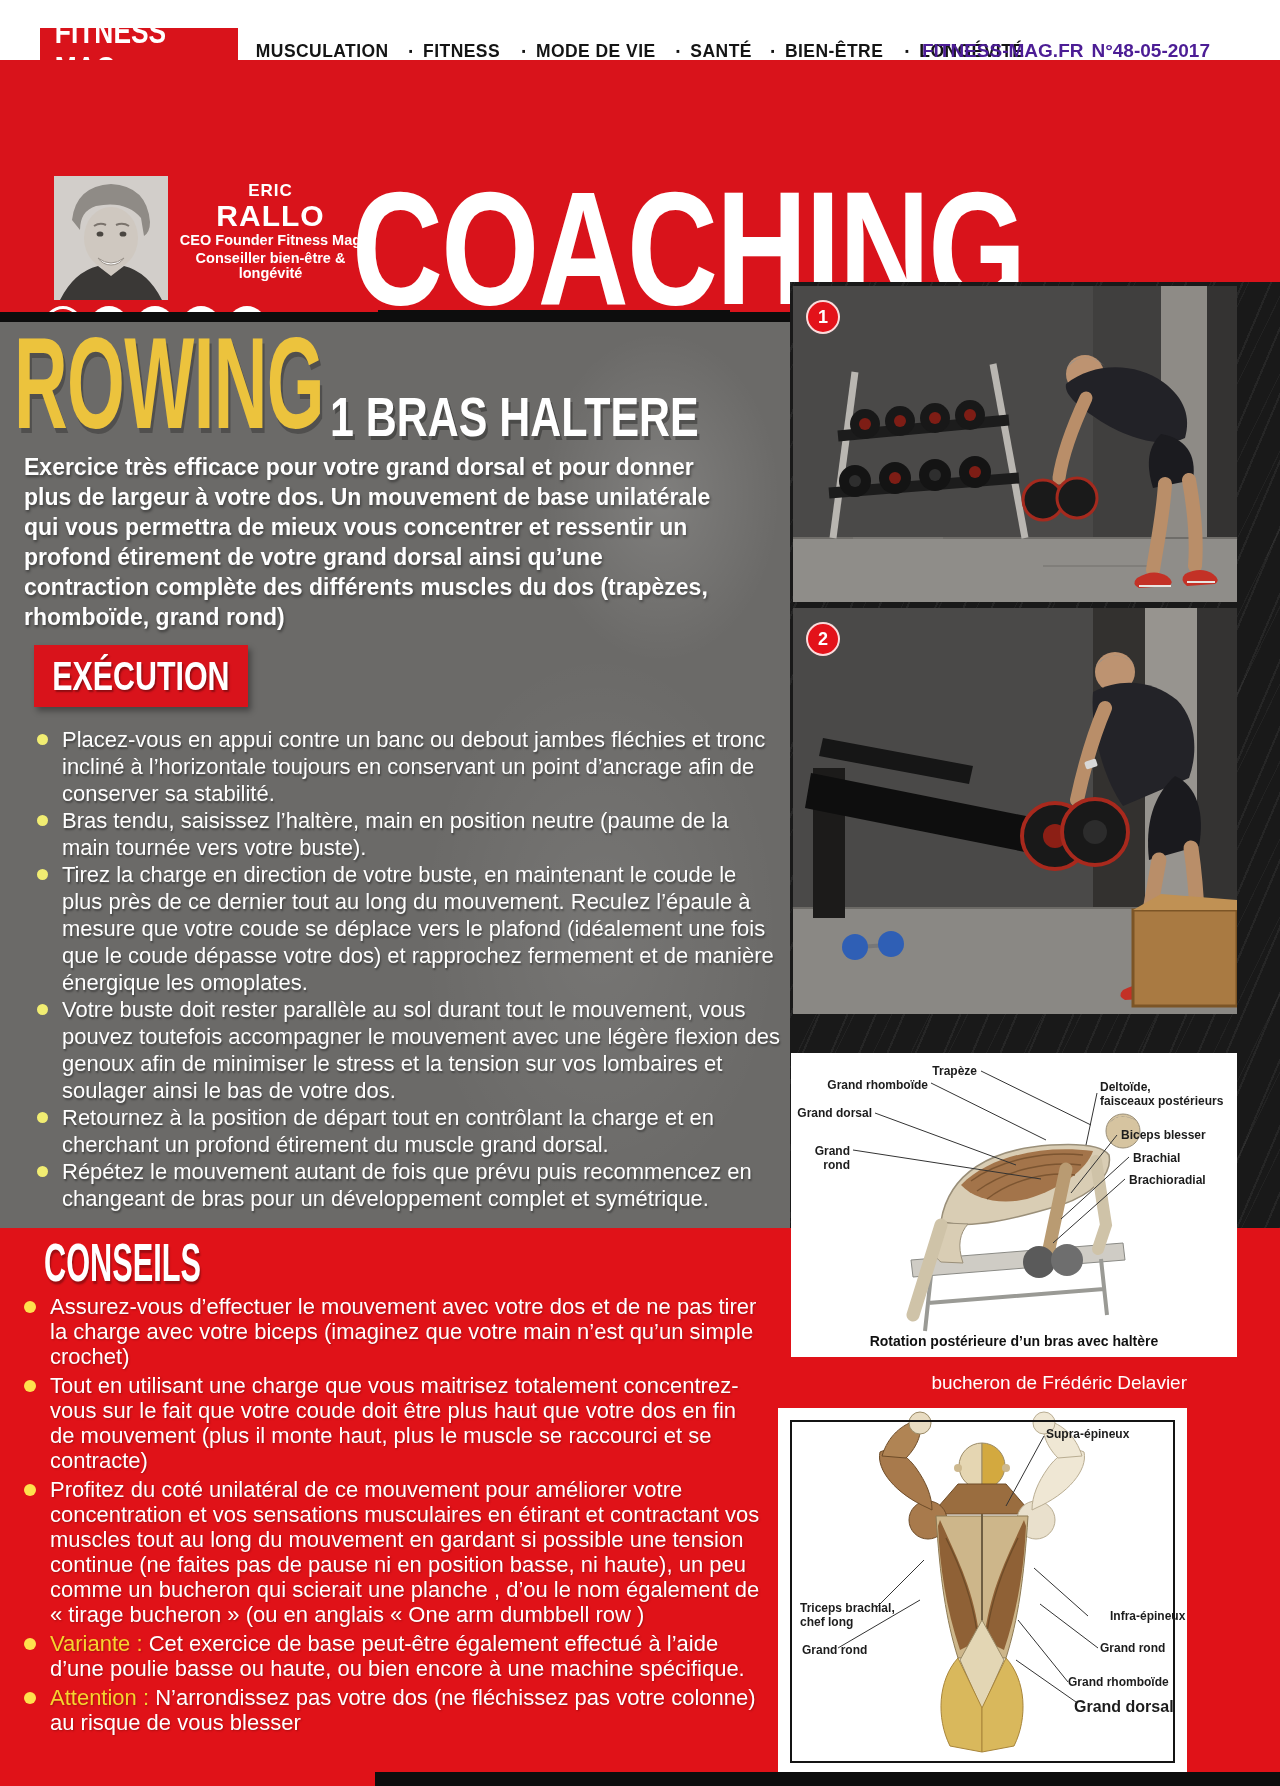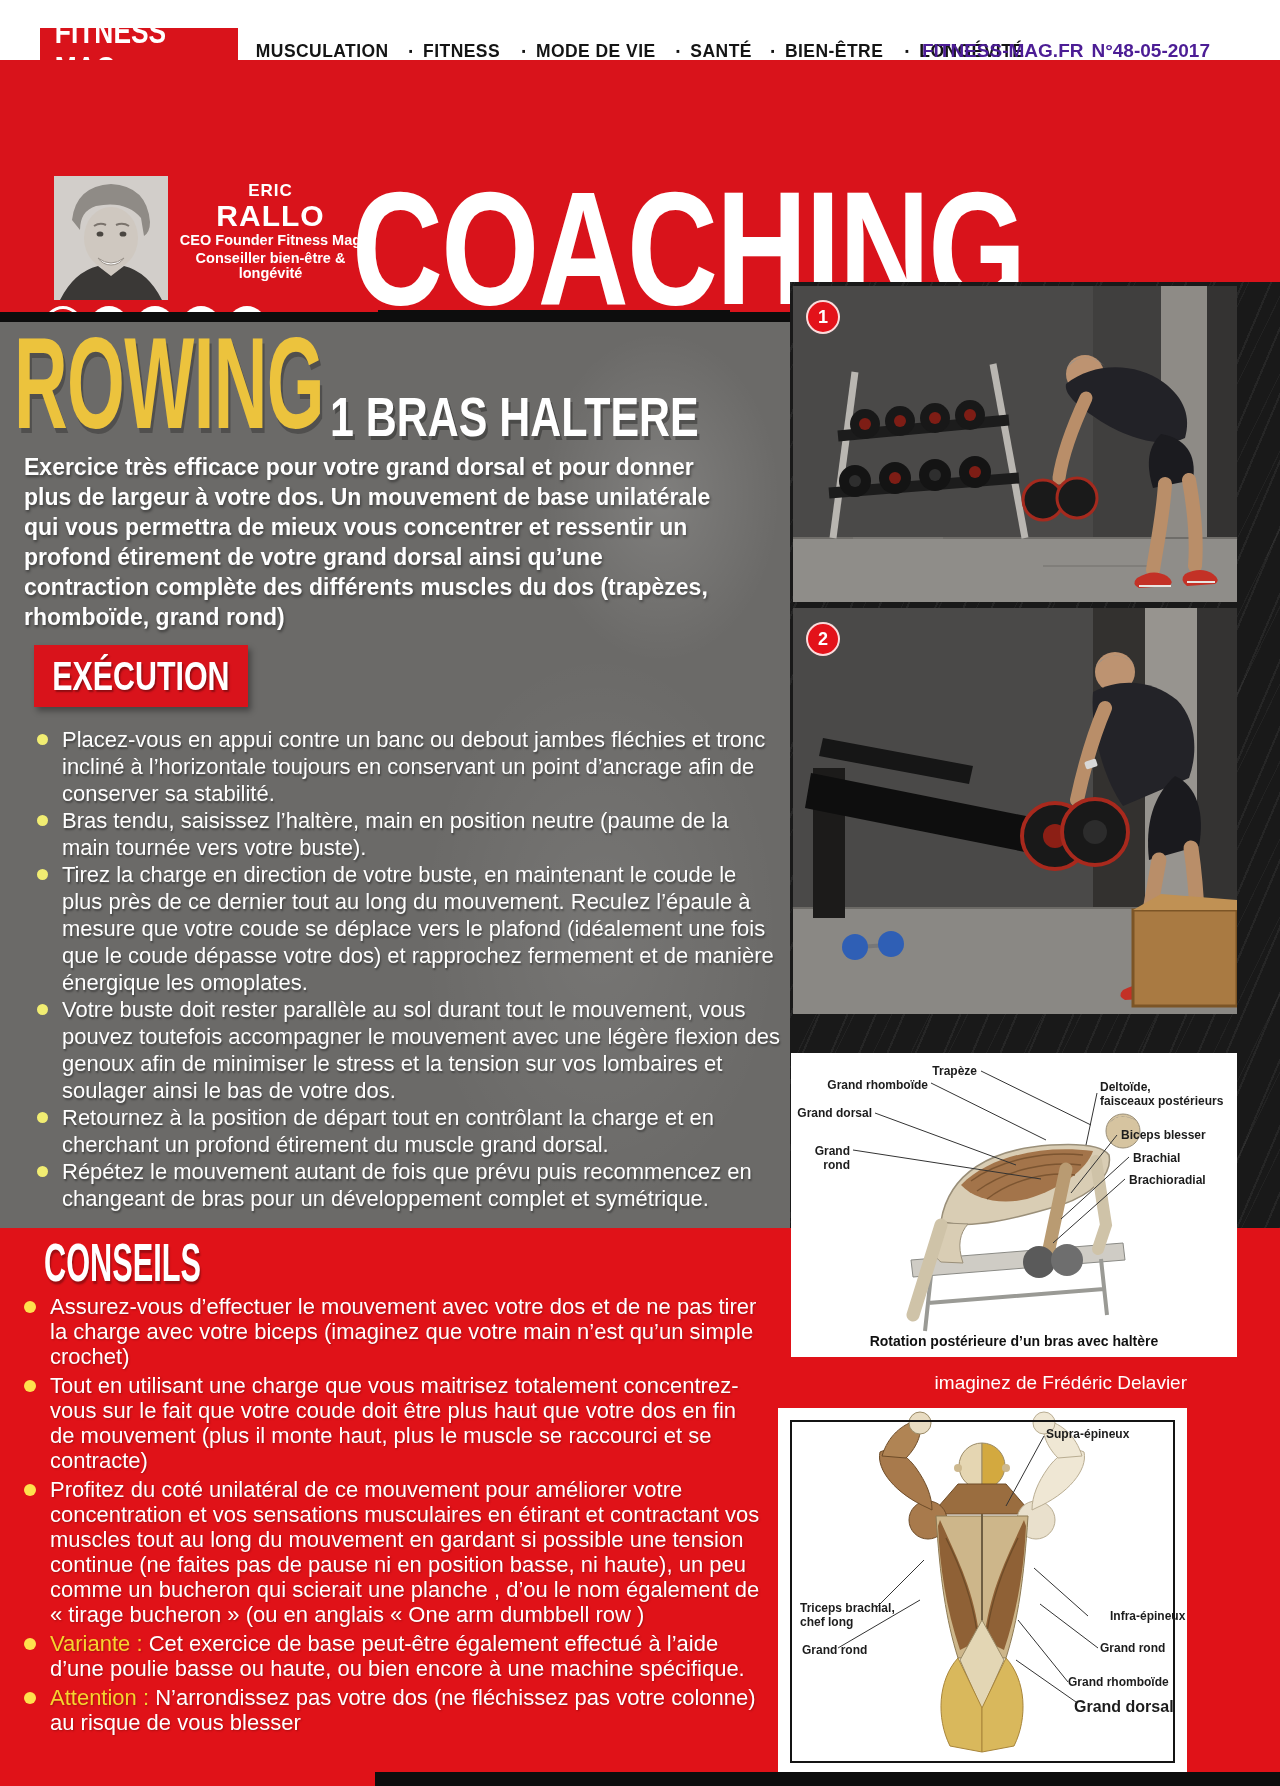--- a/index.html
+++ b/index.html
@@ -364,21 +364,21 @@
     <span class="lbl">Deltoïde,
 faisceaux postérieurs</span>
         <span class="lbl">Biceps blesser</span>
         <span class="lbl">Brachial</span>
         <span class="lbl">Brachioradial</span>
       </div>
     <div id="rotcaption">Rotation postérieure d’un bras avec haltère</div>
   </div>
 
   <div class="abs" id="credit">
-    <span>imaginez de </span><b>Frédéric Delavier</b>
+    <span>bucheron de </span><b>Frédéric Delavier</b>
   </div>
 
   <div class="abs" id="backbox">
     <svg width="409" height="367" viewBox="0 0 409 367" style="position:absolute;left:0;top:0">
       <rect width="409" height="367" fill="#ffffff"></rect>
 
       <path d="M204,35 A23,23 0 0 0 204,81 Z" fill="#e5d6b2" stroke="#9a8a66"></path>
       <path d="M204,35 A23,23 0 0 1 204,81 Z" fill="#d3a93f" stroke="#9a8a66"></path>
       <circle cx="180" cy="60" r="4" fill="#cdb88e"></circle>
         <circle cx="228" cy="60" r="4" fill="#cdb88e"></circle>

